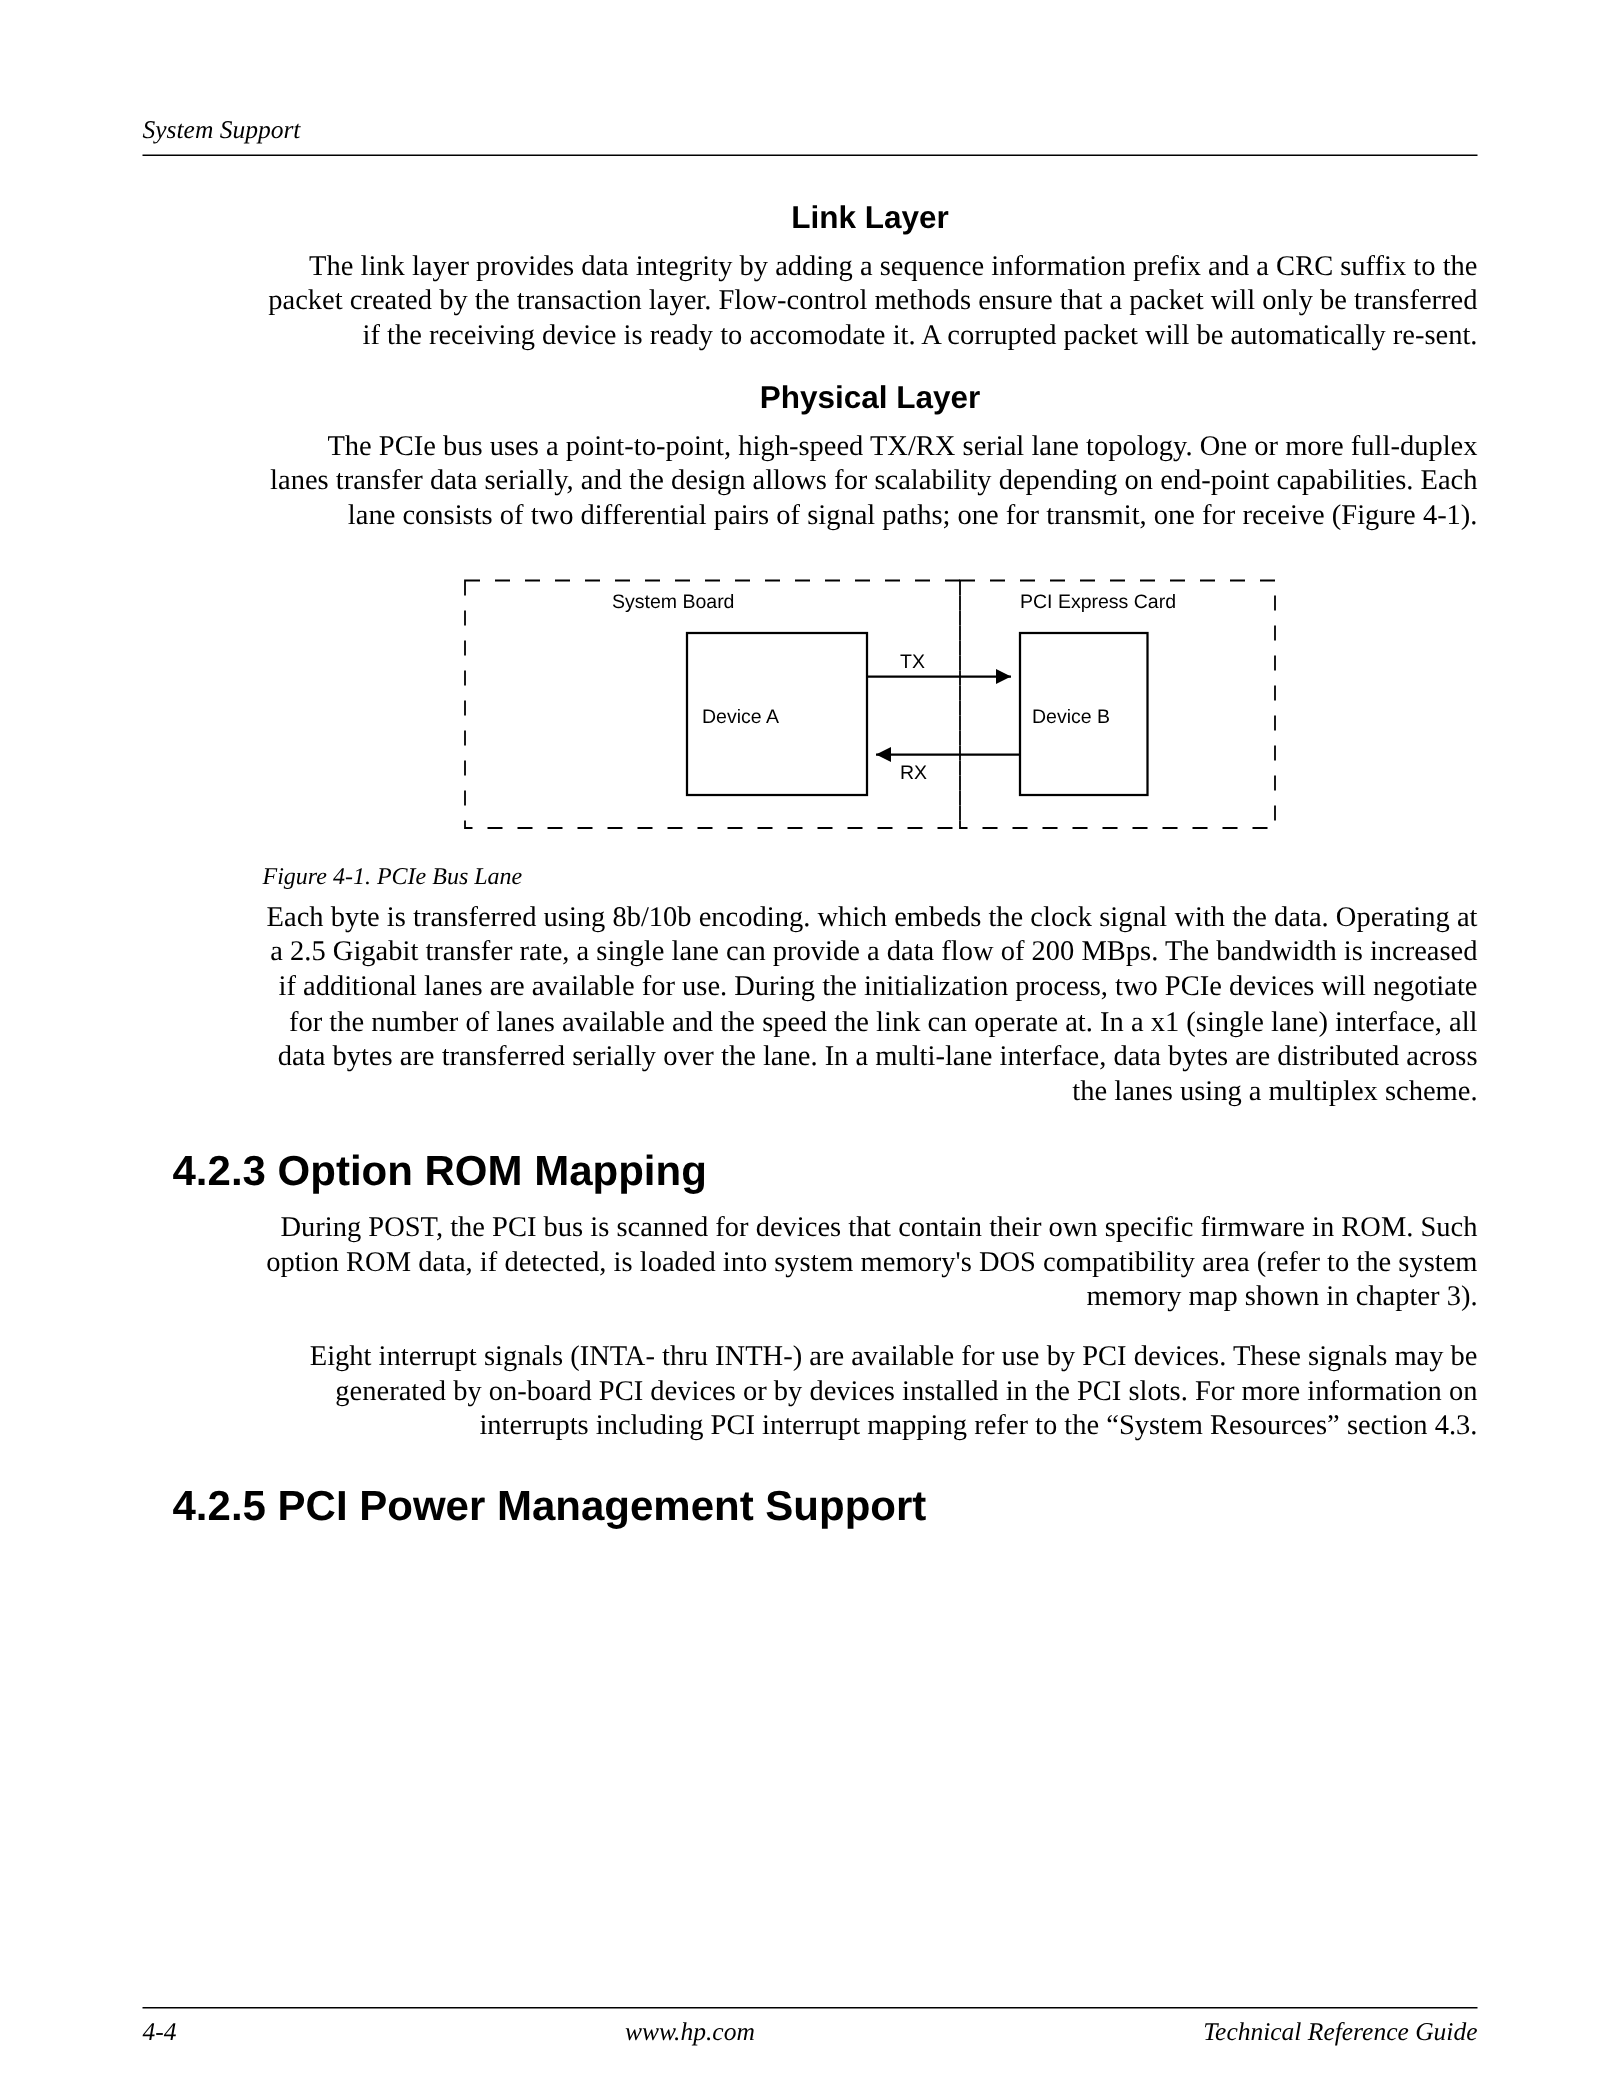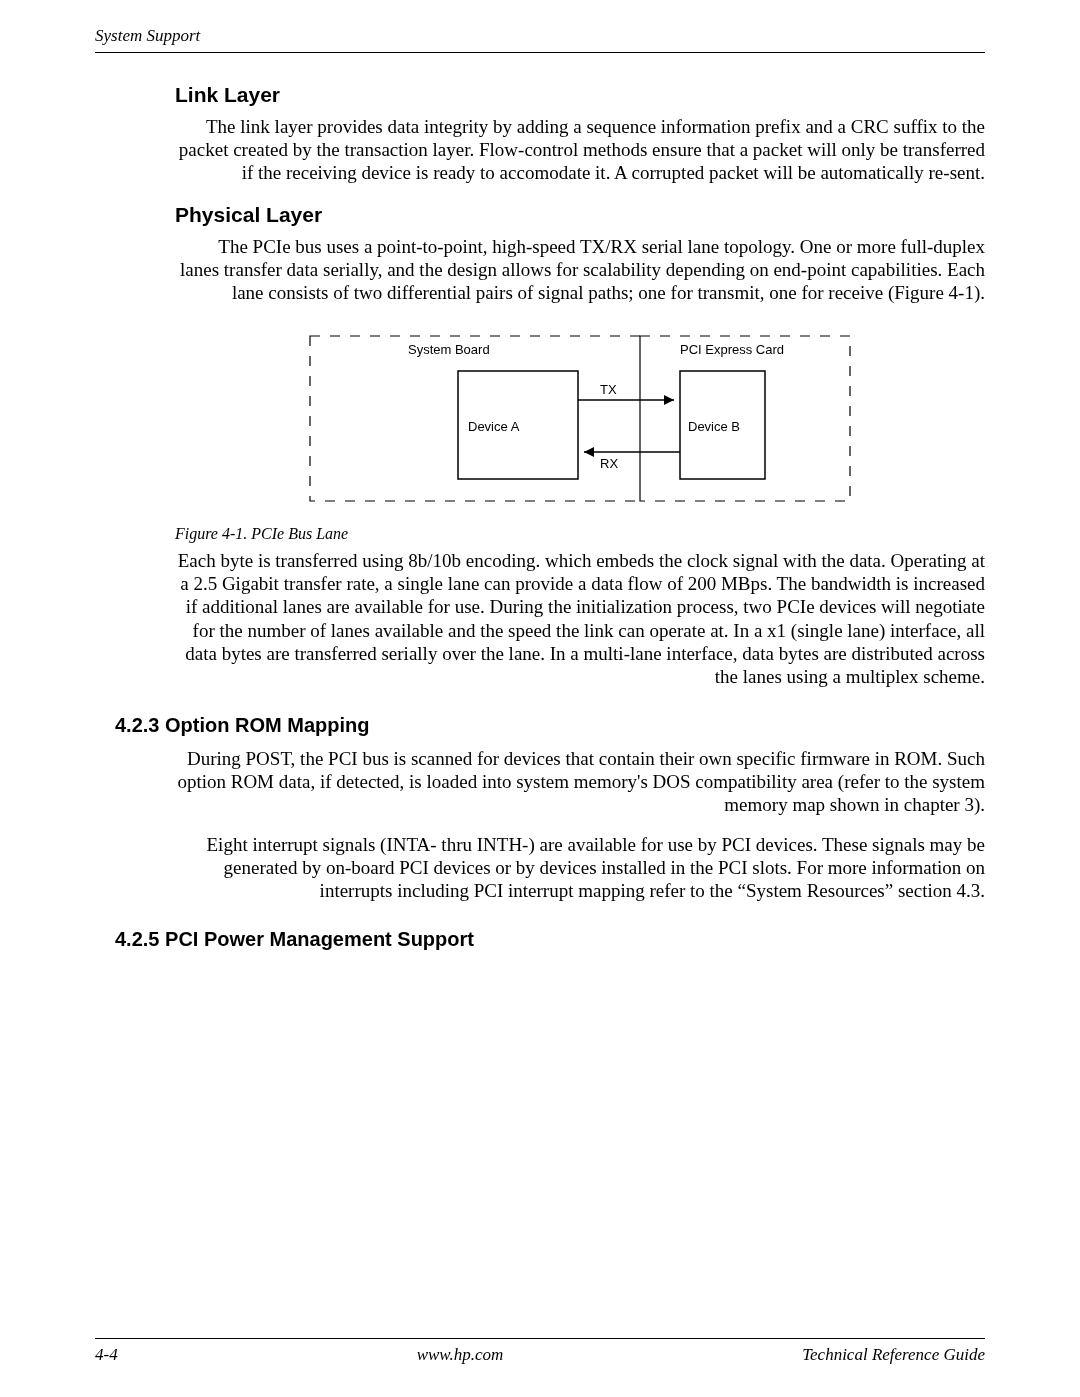--- a/index.html
+++ b/index.html
@@ -7,50 +7,51 @@
     padding: 0;
     background: #fff;
     font-family: "Times New Roman", Times, serif;
     color: #000;
   }
   .page {
     width: 1080px;
     height: 1397px;
     position: relative;
     box-sizing: border-box;
-    padding: 26px 95px 40px 95px;
+    padding: 77px 95px 40px 95px;
   }
   .header-label {
     font-style: italic;
     font-size: 17px;
   }
   .header-rule {
     border: none;
     border-top: 1px solid #000;
     margin: 6px 0 30px 0;
   }
   .content {
     padding-left: 80px;
   }
   .sub-h {
     font-family: Arial, Helvetica, sans-serif;
     font-weight: bold;
     font-size: 21px;
     margin: 18px 0 8px 0;
+    text-align: center;
   }
   .para {
     font-size: 19px;
     line-height: 1.22;
     margin: 0 0 16px 0;
     text-align: right;
   }
   .section-h {
     font-family: Arial, Helvetica, sans-serif;
     font-weight: bold;
-    font-size: 20px;
+    font-size: 28px;
     margin: 26px 0 10px -60px;
   }
   .fig-caption {
     font-style: italic;
     font-size: 16px;
     margin: 14px 0 6px 0;
   }
   .diagram-wrap {
     display: flex;
     justify-content: center;

